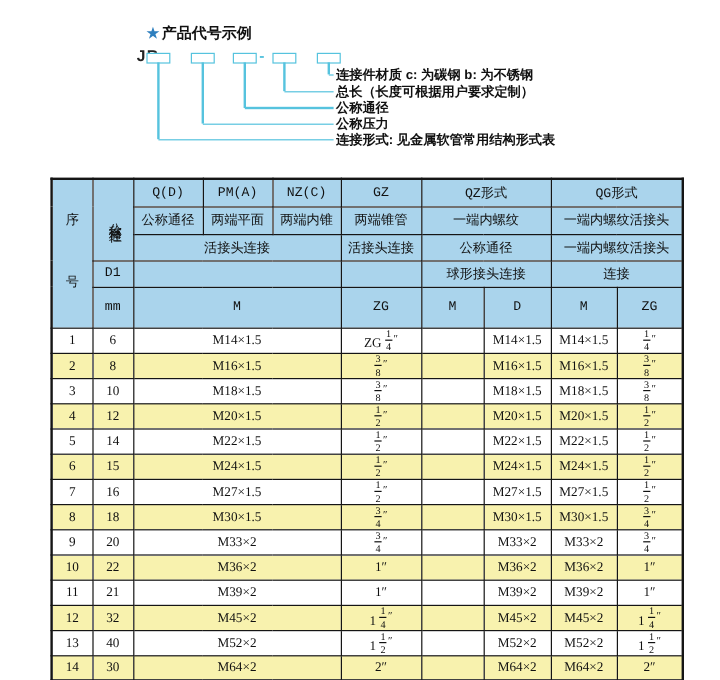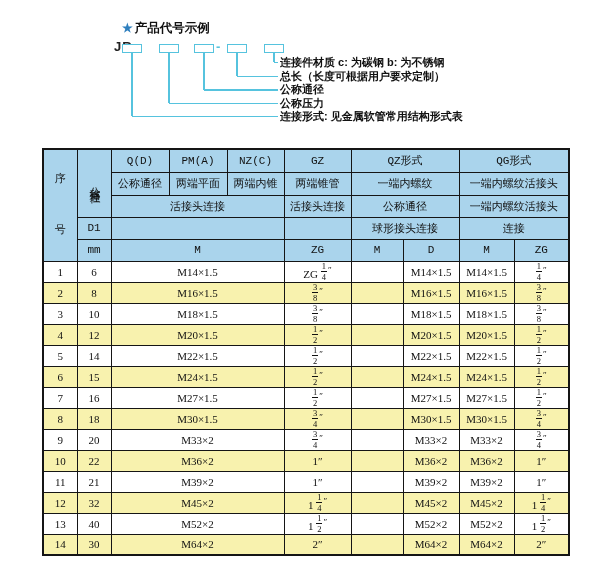--- a/index.html
+++ b/index.html
@@ -30,21 +30,21 @@
   .table-title{position:absolute;left:37px;top:123px;font:bold italic 18px "Liberation Serif",serif;
                letter-spacing:2.5px;color:#000;white-space:nowrap;}
 
   
   table.ref{position:absolute;left:42px;top:148px;width:526px;border-collapse:collapse;
             table-layout:fixed;border:2px solid #151515;}
   table.ref th,table.ref td{border:1px solid #151515;text-align:center;vertical-align:middle;
             padding:0;font-size:11px;font-weight:normal;color:#111;overflow:hidden;white-space:nowrap;}
   thead th{background:#aad4ec;font-family:Liberation Mono, monospace;}
   thead tr.hr1{height:23px}thead tr.hr2{height:23px}
-  thead tr.hr3{height:22px}thead tr.hr4{height:22px}thead tr.hr5{height:22px}
+  thead tr.hr3{height:22px}thead tr.hr4{height:22px}thead tr.hr5{height:34px}
   tbody tr{height:21px;background:#ffffff;}
   tbody tr:nth-child(even){background:#f8f2ae;}
 
   .charstack{display:flex;flex-direction:column;align-items:center;gap:40px;line-height:1;}
   .vtext{writing-mode:vertical-lr;letter-spacing:2px;line-height:1.1;display:inline-block;}
 
   .frac{display:inline-block;vertical-align:-3px;line-height:1;font-size:8.5px;}
   .frac .num{display:block;border-bottom:1px solid #111;padding:0 1px 1px;}
   .frac .den{display:block;padding-top:1px;}
   .inch{font-size:9px;vertical-align:4px;margin-left:1px;}

